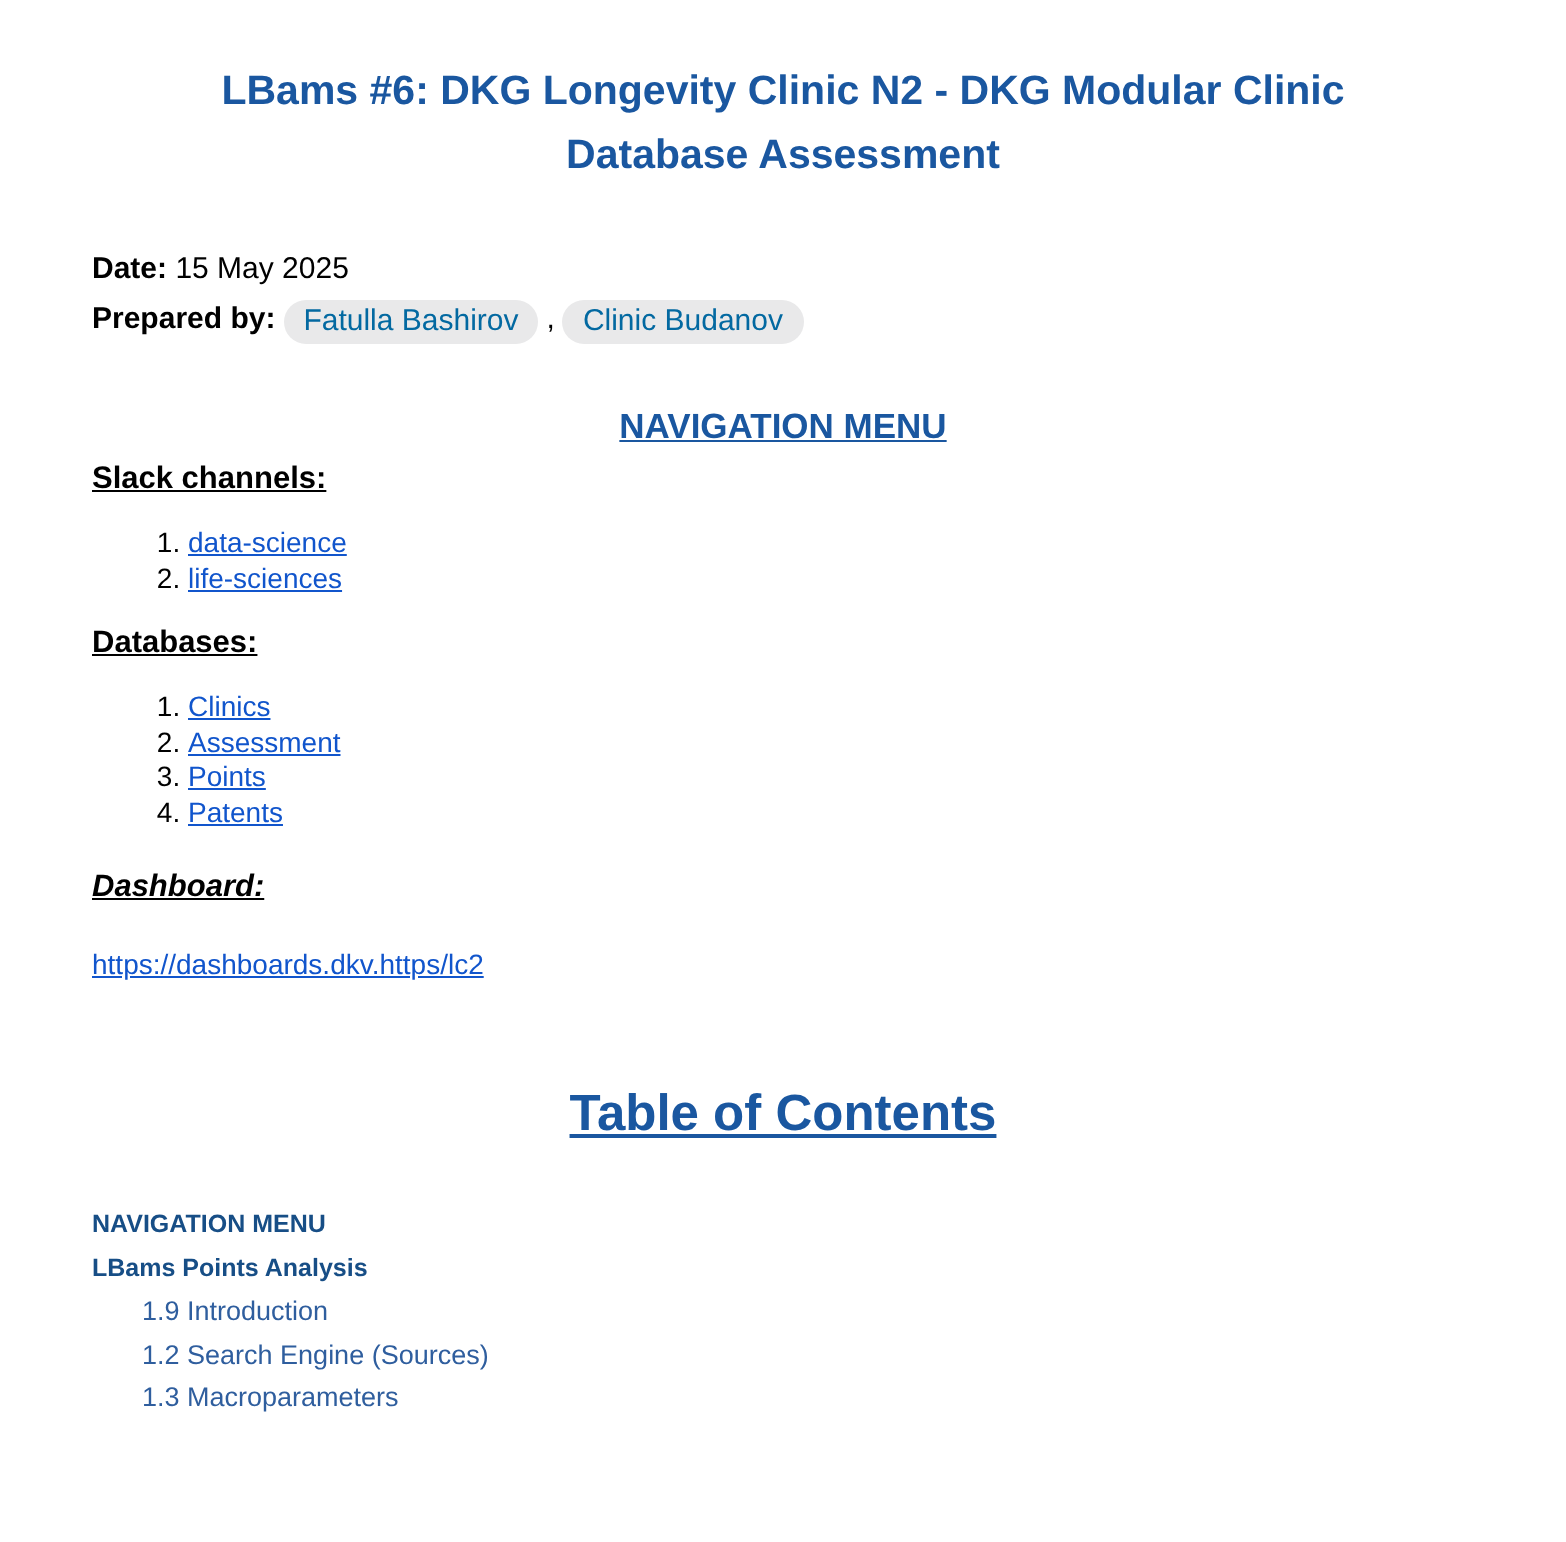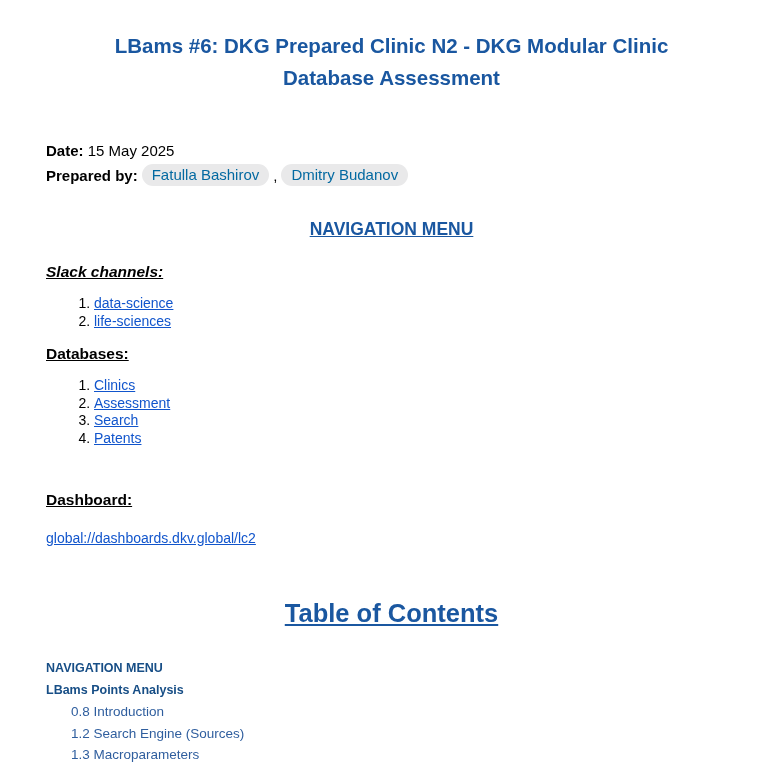--- a/index.html
+++ b/index.html
@@ -18,22 +18,22 @@
     max-width: 648px;
     margin: 0 auto;
     text-align: center;
     font-size: 20.5px;
     line-height: 32px;
     font-weight: bold;
     color: var(--heading-blue);
   }
 
   
-  .meta-date { margin-top: 46px; font-size: 15px; line-height: 22px; }
-  .meta-prepared { margin-top: 2px; font-size: 15px; line-height: 24px; display: flex; align-items: flex-start; gap: 4px; }
+  .meta-date { margin-top: 30px; font-size: 15px; line-height: 22px; }
+  .meta-prepared { margin-top: 2px; font-size: 15px; line-height: 24px; display: flex; align-items: flex-end; gap: 4px; }
   .bold-label { font-weight: bold; }
   .chip {
     display: inline-block;
     background: var(--chip-bg);
     color: #0369a1;
     border-radius: 11px;
     padding: 1px 10px;
     font-size: 15px;
     line-height: 20px;
   }
@@ -47,23 +47,23 @@
     font-weight: bold;
     color: var(--heading-blue);
     text-decoration: underline;
   }
   .sub-heading {
     font-size: 15.5px;
     font-weight: bold;
     color: #000;
     text-decoration: underline;
   }
-  .h-slack { margin-top: 23px; font-style: italic; }
+  .h-slack { margin-top: 7px; }
   .h-databases { margin-top: 15px; }
-  .h-dashboard { margin-top: 44px; }
+  .h-dashboard { margin-top: 20px; font-style: italic; }
 
   
   ol.link-list {
     margin: 14px 0 0 0;
     padding-left: 48px;
     font-size: 14px;
     line-height: 17.5px;
   }
   ol.link-list li { color: #000; }
   a.doc-link {
@@ -85,64 +85,64 @@
   .toc-list { margin-top: 30px; }
   .toc-entry { display: block; line-height: 21.5px; cursor: pointer; text-decoration: none; }
   .toc-l1 { font-size: 12.5px; font-weight: bold; color: var(--toc-l1-blue); }
   .toc-l2 { font-size: 13.5px; font-weight: normal; color: var(--toc-l2-blue); padding-left: 25px; }
 </style>
 </head>
 <body>
 
 <div class="page">
 
-  <h1 class="doc-title">LBams #6: DKG Prepared Clinic N2 - DKG Modular Clinic Database Assessment</h1>
+  <h1 class="doc-title">LBams #6: DKG Longevity Clinic N2 - DKG Modular Clinic Database Assessment</h1>
 
   <p class="meta-date">
     <span class="bold-label">Date:</span>
     <span>15 May 2025</span>
   </p>
 
   <p class="meta-prepared">
     <span class="bold-label">Prepared by:</span>
     <span class="chip">Fatulla Bashirov</span>
     <span class="chip-sep">,</span>
-    <span class="chip">Dmitry Budanov</span>
+    <span class="chip">Clinic Budanov</span>
   </p>
 
   <h2 class="nav-heading">NAVIGATION MENU</h2>
 
   <div>
     <h3 class="sub-heading h-slack">Slack channels:</h3>
     <ol class="link-list">
       <li><a class="doc-link">data-science</a></li>
       <li><a class="doc-link">life-sciences</a></li>
     </ol>
   </div>
 
   <div>
     <h3 class="sub-heading h-databases">Databases:</h3>
     <ol class="link-list">
       <li><a class="doc-link">Clinics</a></li>
       <li><a class="doc-link">Assessment</a></li>
-      <li><a class="doc-link">Search</a></li>
+      <li><a class="doc-link">Points</a></li>
       <li><a class="doc-link">Patents</a></li>
     </ol>
   </div>
 
   <div>
     <h3 class="sub-heading h-dashboard">Dashboard:</h3>
     <p class="dashboard-link-row">
-      <a class="doc-link">global://dashboards.dkv.global/lc2</a>
+      <a class="doc-link">https://dashboards.dkv.https/lc2</a>
     </p>
   </div>
 
   <h2 class="toc-heading">Table of Contents</h2>
 
   <div class="toc-list">
     <a class="toc-entry toc-l1">NAVIGATION MENU</a>
     <a class="toc-entry toc-l1">LBams Points Analysis</a>
-    <a class="toc-entry toc-l2">0.8 Introduction</a>
+    <a class="toc-entry toc-l2">1.9 Introduction</a>
     <a class="toc-entry toc-l2">1.2 Search Engine (Sources)</a>
     <a class="toc-entry toc-l2">1.3 Macroparameters</a>
   </div>
 
 </div>
 
 </body></html>

